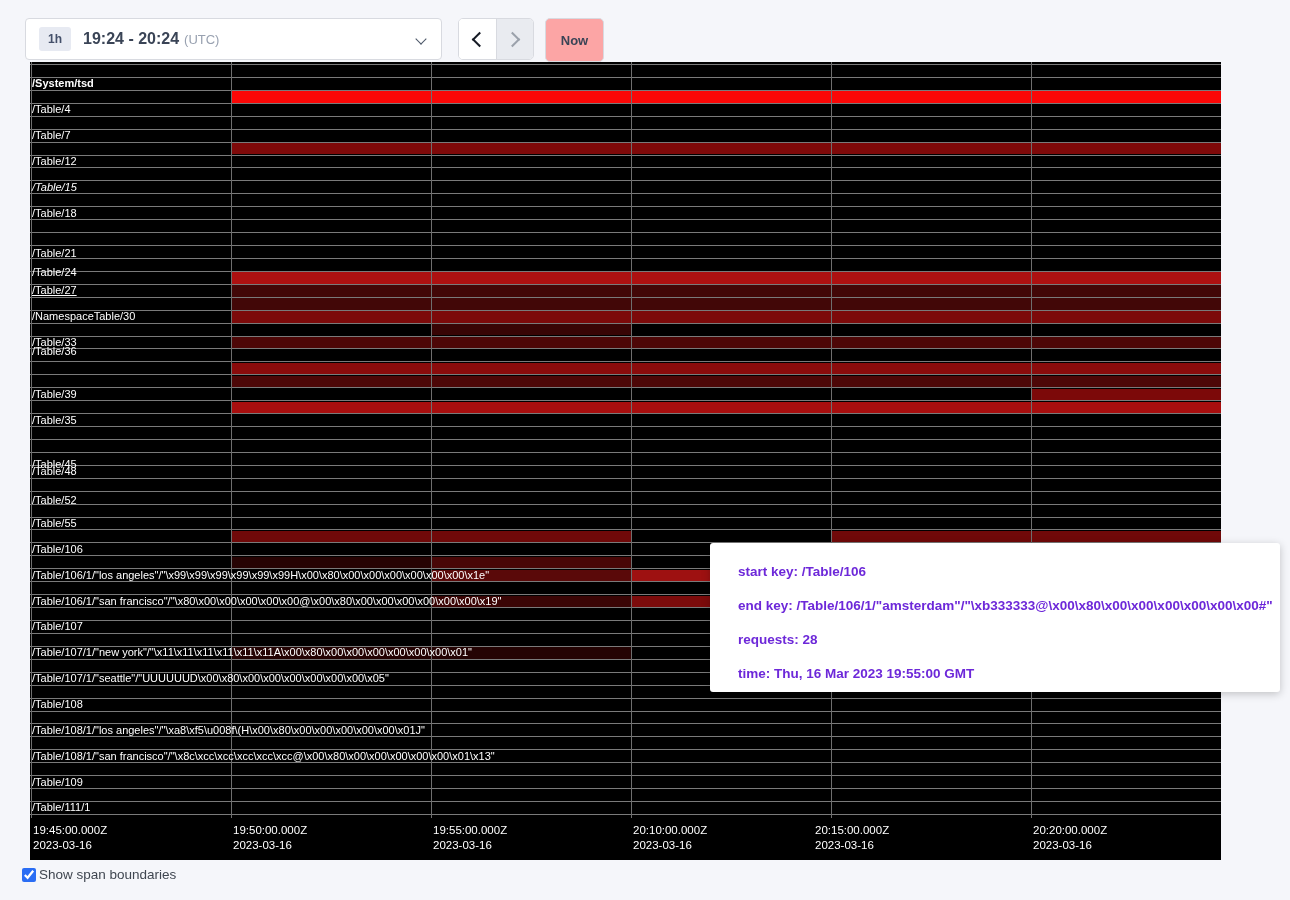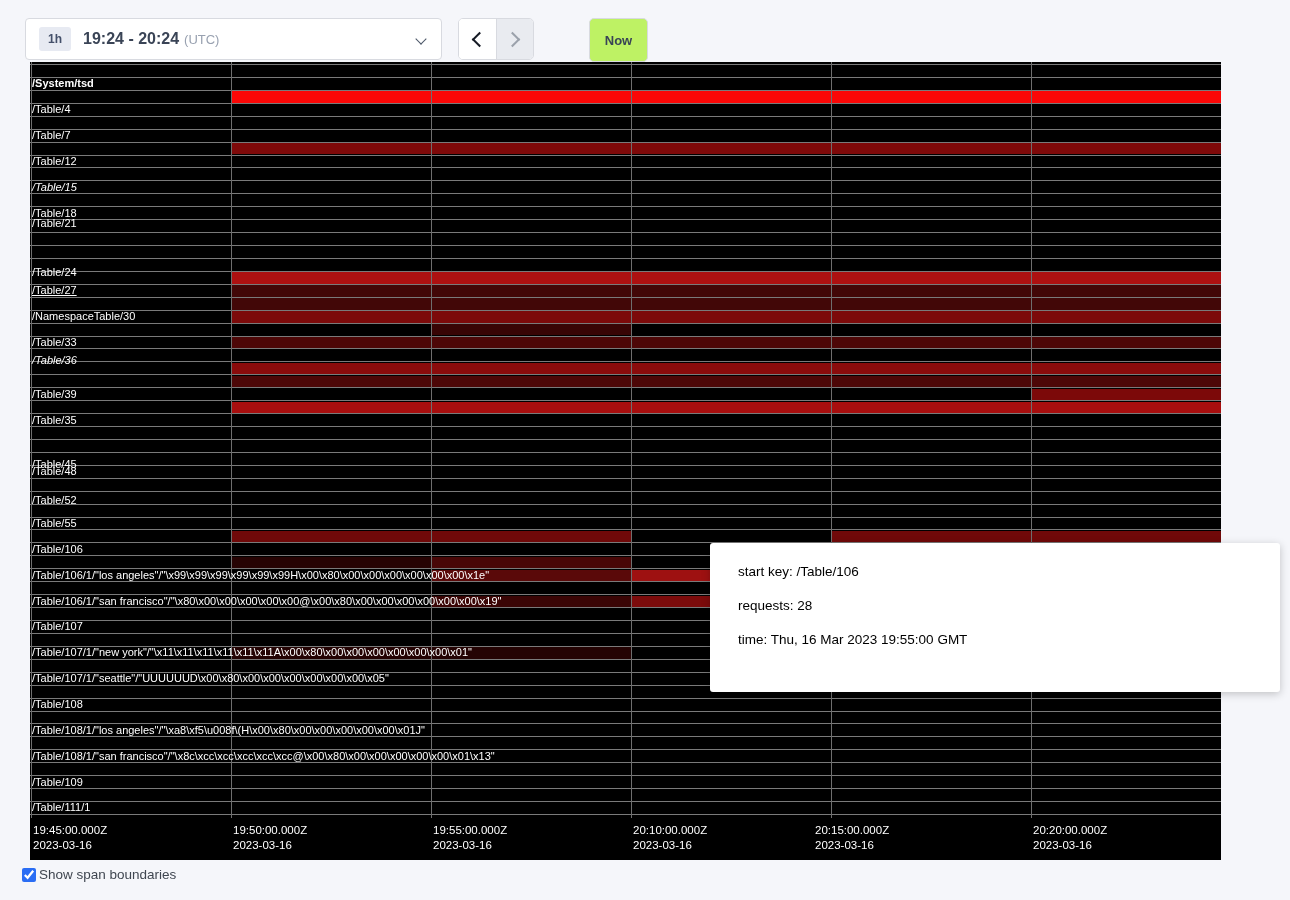--- a/index.html
+++ b/index.html
@@ -17,38 +17,38 @@
   .chev{display:inline-block;border-style:solid;border-width:0 2px 2px 0;}
   .chev-down{position:absolute;right:16px;top:16px;width:7px;height:7px;border-color:#4b5668;
     border-width:0 1.5px 1.5px 0;transform:rotate(45deg);}
   .navgroup{position:absolute;left:458px;top:18px;width:76px;height:42px;border:1px solid #d8dae0;
     border-radius:5px;display:flex;background:#fff;box-sizing:border-box;overflow:hidden;}
   .navbtn{width:50%;display:flex;align-items:center;justify-content:center;cursor:pointer;}
   .navbtn.prev{background:#fff;}
   .navbtn.next{background:#e9ebf0;border-left:1px solid #d8dae0;cursor:default;}
   .chev-left{width:9px;height:9px;border-color:#161b26;border-width:0 2.5px 2.5px 0;transform:rotate(135deg);margin-left:4px;}
   .chev-right{width:9px;height:9px;border-color:#9ba1ab;border-width:0 2.5px 2.5px 0;transform:rotate(-45deg);margin-right:4px;}
-  .nowbtn{position:absolute;left:545px;top:18px;width:57px;height:42px;background:#bef264;
+  .nowbtn{position:absolute;left:545px;top:18px;width:57px;height:42px;background:#fca5a5;
     border:1px solid #d8dae0;border-radius:5px;font-weight:bold;font-size:13px;color:#3a4456;
-    display:flex;align-items:center;justify-content:center;cursor:pointer;margin-left:44px;}
+    display:flex;align-items:center;justify-content:center;cursor:pointer;}
 
   
   #hm{position:absolute;left:30px;top:62px;width:1191px;height:798px;background:#000;overflow:hidden;}
   .vline{position:absolute;top:0;width:1px;height:756px;background:#6e6e6e;z-index:2;}
   .hline{position:absolute;left:0;width:1191px;height:1px;background:#7a7a7a;z-index:2;}
   .band{position:absolute;height:11.4px;z-index:1;}
   .rowlabel{position:absolute;left:2px;transform:translateY(-50%);color:#fff;font-size:11px;
     white-space:nowrap;z-index:3;letter-spacing:0;}
   .axis{position:absolute;top:761px;color:#fff;font-size:11.5px;line-height:14.5px;z-index:3;padding-left:2px;white-space:nowrap;}
 
   
   .tooltip{position:absolute;left:710px;top:543px;width:570px;height:149px;background:#fff;
     border-radius:3px;box-shadow:0 2px 8px rgba(0,0,0,0.22);z-index:10;box-sizing:border-box;
     padding:11px 10px 0 28px;}
-  .tooltip .tline{height:34px;display:flex;align-items:center;font-size:13.5px;color:#000000;white-space:nowrap;}
+  .tooltip .tline{height:34px;display:flex;align-items:center;font-size:13.5px;color:#6d28d9;white-space:nowrap;font-weight:bold;}
 
   
   .footer{position:absolute;left:22px;top:867px;display:flex;align-items:center;}
   .footer input{width:14px;height:14px;margin:0;accent-color:#2a6df4;}
   .footer .cblabel{font-size:13.5px;color:#3f4650;margin-left:3px;}
 </style>
 </head>
 <body>
 
 <div id="page">
@@ -157,26 +157,26 @@
       <div class="vline" style="left: 401px; background: rgb(110, 110, 110);"></div>
       <div class="vline" style="left: 601px; background: rgb(110, 110, 110);"></div>
       <div class="vline" style="left: 801px; background: rgb(110, 110, 110);"></div>
       <div class="vline" style="left: 1001px; background: rgb(110, 110, 110);"></div>
       <div class="rowlabel" style="top: 21.395px; color: rgb(255, 255, 255); font-weight: bold;">/System/tsd</div>
       <div class="rowlabel" style="top: 47.255px; color: rgb(255, 255, 255);">/Table/4</div>
       <div class="rowlabel" style="top: 73.115px; color: rgb(255, 255, 255);">/Table/7</div>
       <div class="rowlabel" style="top: 98.975px; color: rgb(255, 255, 255);">/Table/12</div>
       <div class="rowlabel" style="top: 124.835px; color: rgb(255, 255, 255); font-style: italic;">/Table/15</div>
       <div class="rowlabel" style="top: 150.695px; color: rgb(255, 255, 255);">/Table/18</div>
-      <div class="rowlabel" style="top: 161px; color: rgb(255, 255, 255);">/Table/21</div>
+      <div class="rowlabel" style="top: 191px; color: rgb(255, 255, 255);">/Table/21</div>
       <div class="rowlabel" style="top: 210px; color: rgb(255, 255, 255);">/Table/24</div>
       <div class="rowlabel" style="top: 228.275px; color: rgb(255, 255, 255); text-decoration: underline;">/Table/27</div>
       <div class="rowlabel" style="top: 254.135px; color: rgb(255, 255, 255);">/NamespaceTable/30</div>
       <div class="rowlabel" style="top: 279.995px; color: rgb(255, 255, 255);">/Table/33</div>
-      <div class="rowlabel" style="top: 298px; color: rgb(255, 255, 255); font-style: italic;">/Table/36</div>
+      <div class="rowlabel" style="top: 289px; color: rgb(255, 255, 255);">/Table/36</div>
       <div class="rowlabel" style="top: 331.715px; color: rgb(255, 255, 255);">/Table/39</div>
       <div class="rowlabel" style="top: 357.575px; color: rgb(255, 255, 255);">/Table/35</div>
       <div class="rowlabel" style="top: 402px; color: rgb(255, 255, 255);">/Table/45</div>
       <div class="rowlabel" style="top: 409.295px; color: rgb(255, 255, 255);">/Table/48</div>
       <div class="rowlabel" style="top: 438px; color: rgb(255, 255, 255);">/Table/52</div>
       <div class="rowlabel" style="top: 461.015px; color: rgb(255, 255, 255);">/Table/55</div>
       <div class="rowlabel" style="top: 486.875px; color: rgb(255, 255, 255);">/Table/106</div>
       <div class="rowlabel" style="top: 512.735px; color: rgb(255, 255, 255);">/Table/106/1/"los angeles"/"\x99\x99\x99\x99\x99\x99H\x00\x80\x00\x00\x00\x00\x00\x00\x1e"</div>
       <div class="rowlabel" style="top: 538.595px; color: rgb(255, 255, 255);">/Table/106/1/"san francisco"/"\x80\x00\x00\x00\x00\x00@\x00\x80\x00\x00\x00\x00\x00\x00\x19"</div>
       <div class="rowlabel" style="top: 564.455px; color: rgb(255, 255, 255);">/Table/107</div>
@@ -208,20 +208,21 @@
         <div>2023-03-16</div>
       </div>
       <div class="axis" style="left: 1001px;">
         <div>20:20:00.000Z</div>
         <div>2023-03-16</div>
       </div>
     </div>
 
   <div class="tooltip">
     <div class="tline">start key: /Table/106</div>
+    <div class="tline">end key: /Table/106/1/"amsterdam"/"\xb333333@\x00\x80\x00\x00\x00\x00\x00\x00#"</div>
     <div class="tline">requests: 28</div>
     <div class="tline">time: Thu, 16 Mar 2023 19:55:00 GMT</div>
   </div>
 
   <div class="footer">
     <input type="checkbox" checked="" style="">
     <span class="cblabel">Show span boundaries</span>
   </div>
 
 </div>

